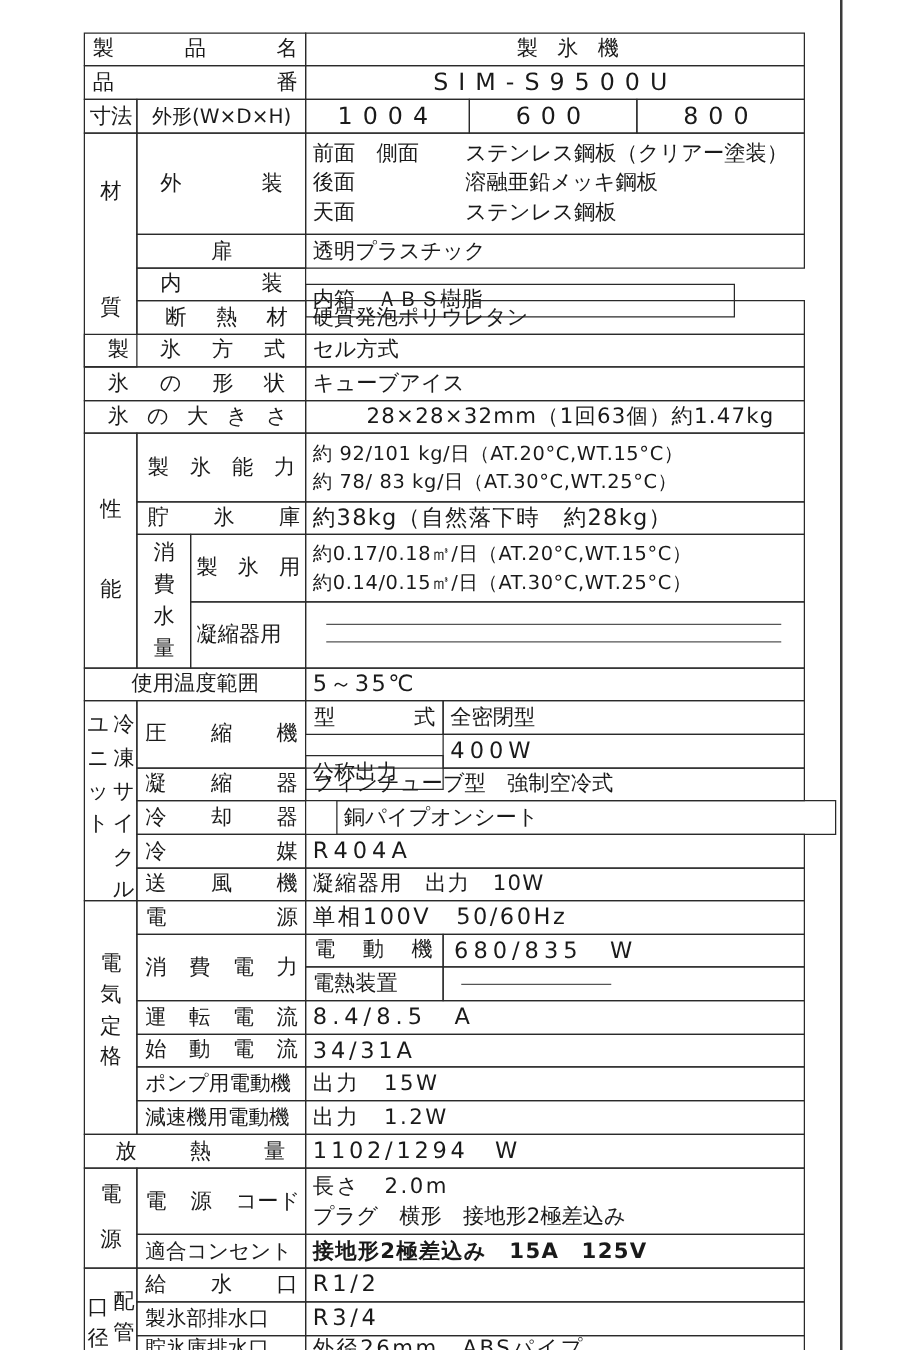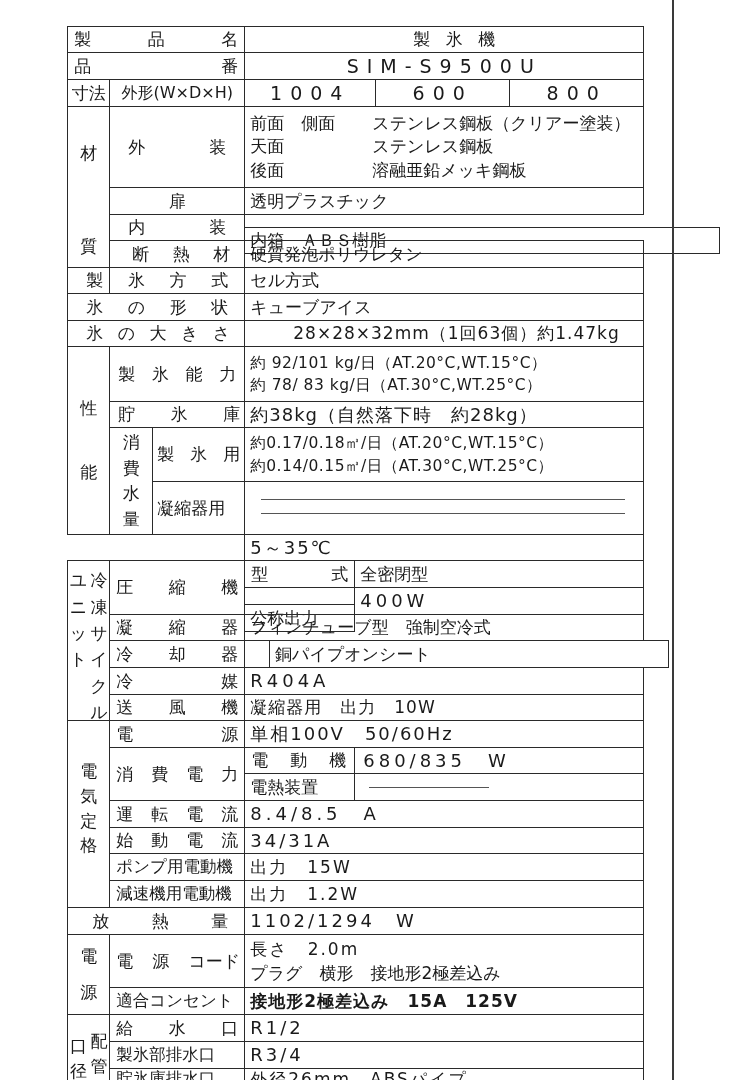--- a/index.html
+++ b/index.html
@@ -51,37 +51,37 @@
   <div class="c spread" style="left:110px;top:107px;width:136px;height:82px;padding:0 18px;">
     <span>外</span>
     <span>装</span>
   </div>
   <div class="c multi" style="left:245px;top:107px;width:400px;height:82px;line-height:1.4;">
     <div style="display:flex;">
         <span style="width:122px;">前面　側面</span>
         <span>ステンレス鋼板（クリアー塗装）</span>
       </div>
     <div style="display:flex;">
+        <span style="width:122px;">後面</span>
+        <span>溶融亜鉛メッキ鋼板</span>
+      </div>
+    <div style="display:flex;">
         <span style="width:122px;">天面</span>
         <span>ステンレス鋼板</span>
       </div>
-    <div style="display:flex;">
-        <span style="width:122px;">後面</span>
-        <span>溶融亜鉛メッキ鋼板</span>
-      </div>
   </div>
 
   <div class="c lbl" style="left:110px;top:188px;width:136px;height:28px;">扉</div>
   <div class="c val" style="left:245px;top:188px;width:400px;height:28px;">透明プラスチック</div>
 
   <div class="c spread" style="left:110px;top:215px;width:136px;height:27px;padding:0 18px;">
     <span>内</span>
     <span>装</span>
   </div>
-  <div class="c val" style="left:245px;top:215px;width:476px;height:27px;margin-top:12px;">内箱　ＡＢＳ樹脂</div>
+  <div class="c val" style="left:245px;top:215px;width:344px;height:27px;margin-top:12px;">内箱　ＡＢＳ樹脂</div>
 
   <div class="c spread" style="left:110px;top:241px;width:136px;height:28px;padding:0 14px 0 22px;">
     <span>断</span>
     <span>熱</span>
     <span>材</span>
   </div>
   <div class="c val" style="left:245px;top:241px;width:400px;height:28px;">硬質発泡ポリウレタン</div>
 
   <div class="c spread" style="left:68px;top:268px;width:178px;height:27px;padding:0 16px 0 18px;">
     <span>製</span>
@@ -144,20 +144,21 @@
   <div class="c multi" style="left:245px;top:428px;width:400px;height:55px;font-size:15.5px;line-height:1.45;letter-spacing:0.5px;">
     <span>約0.17/0.18㎥/日（AT.20°C,WT.15°C）</span>
     <span>約0.14/0.15㎥/日（AT.30°C,WT.25°C）</span>
   </div>
   <div class="c val" style="left:153px;top:482px;width:93px;height:54px;padding-left:4px;">凝縮器用</div>
   <div class="c" style="left:245px;top:482px;width:400px;height:54px;flex-direction:column;justify-content:space-around;align-items:stretch;padding:10px 18px 14px 16px;">
     <span class="dash"></span>
     <span class="dash"></span>
   </div>
 
+  <div class="c lbl" style="left:68px;top:535px;width:178px;height:27px;">使用温度範囲</div>
   <div class="c val" style="left:245px;top:535px;width:400px;height:27px;font-size:18px;letter-spacing:2px;">5～35℃</div>
 
   <div class="c" style="left:68px;top:561px;width:43px;height:161px;align-items:flex-start;padding-top:6px;">
     <div style="display:flex;flex-direction:column;width:21px;align-items:center;line-height:1.55;">
       <span>ユ</span>
       <span>ニ</span>
       <span>ッ</span>
       <span>ト</span>
     </div>
     <div style="display:flex;flex-direction:column;width:21px;align-items:center;line-height:1.55;">

